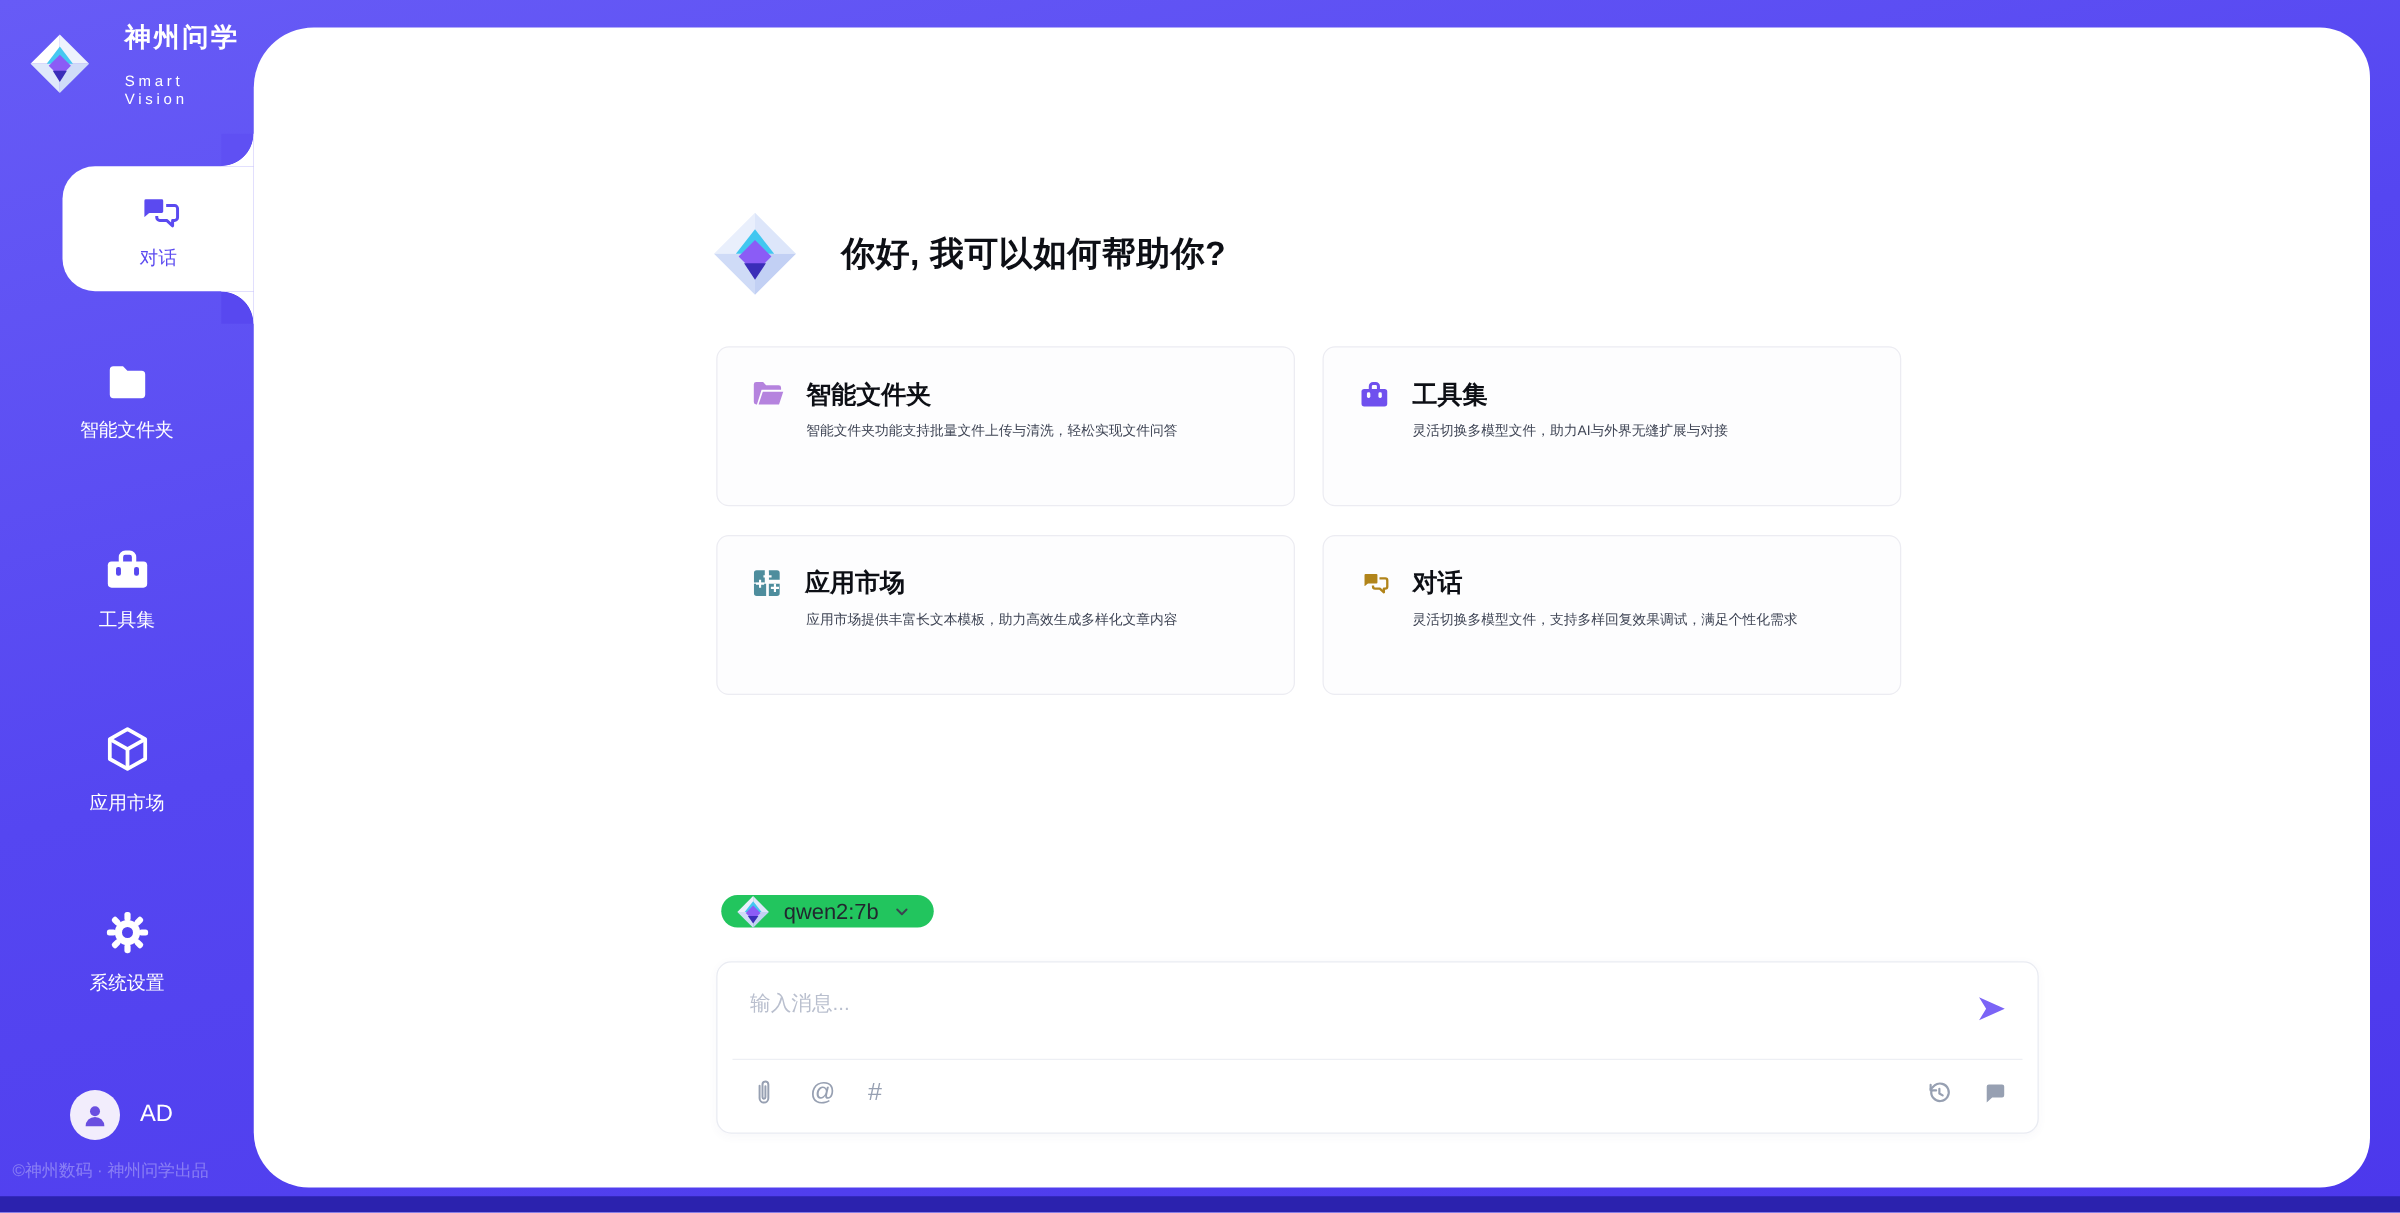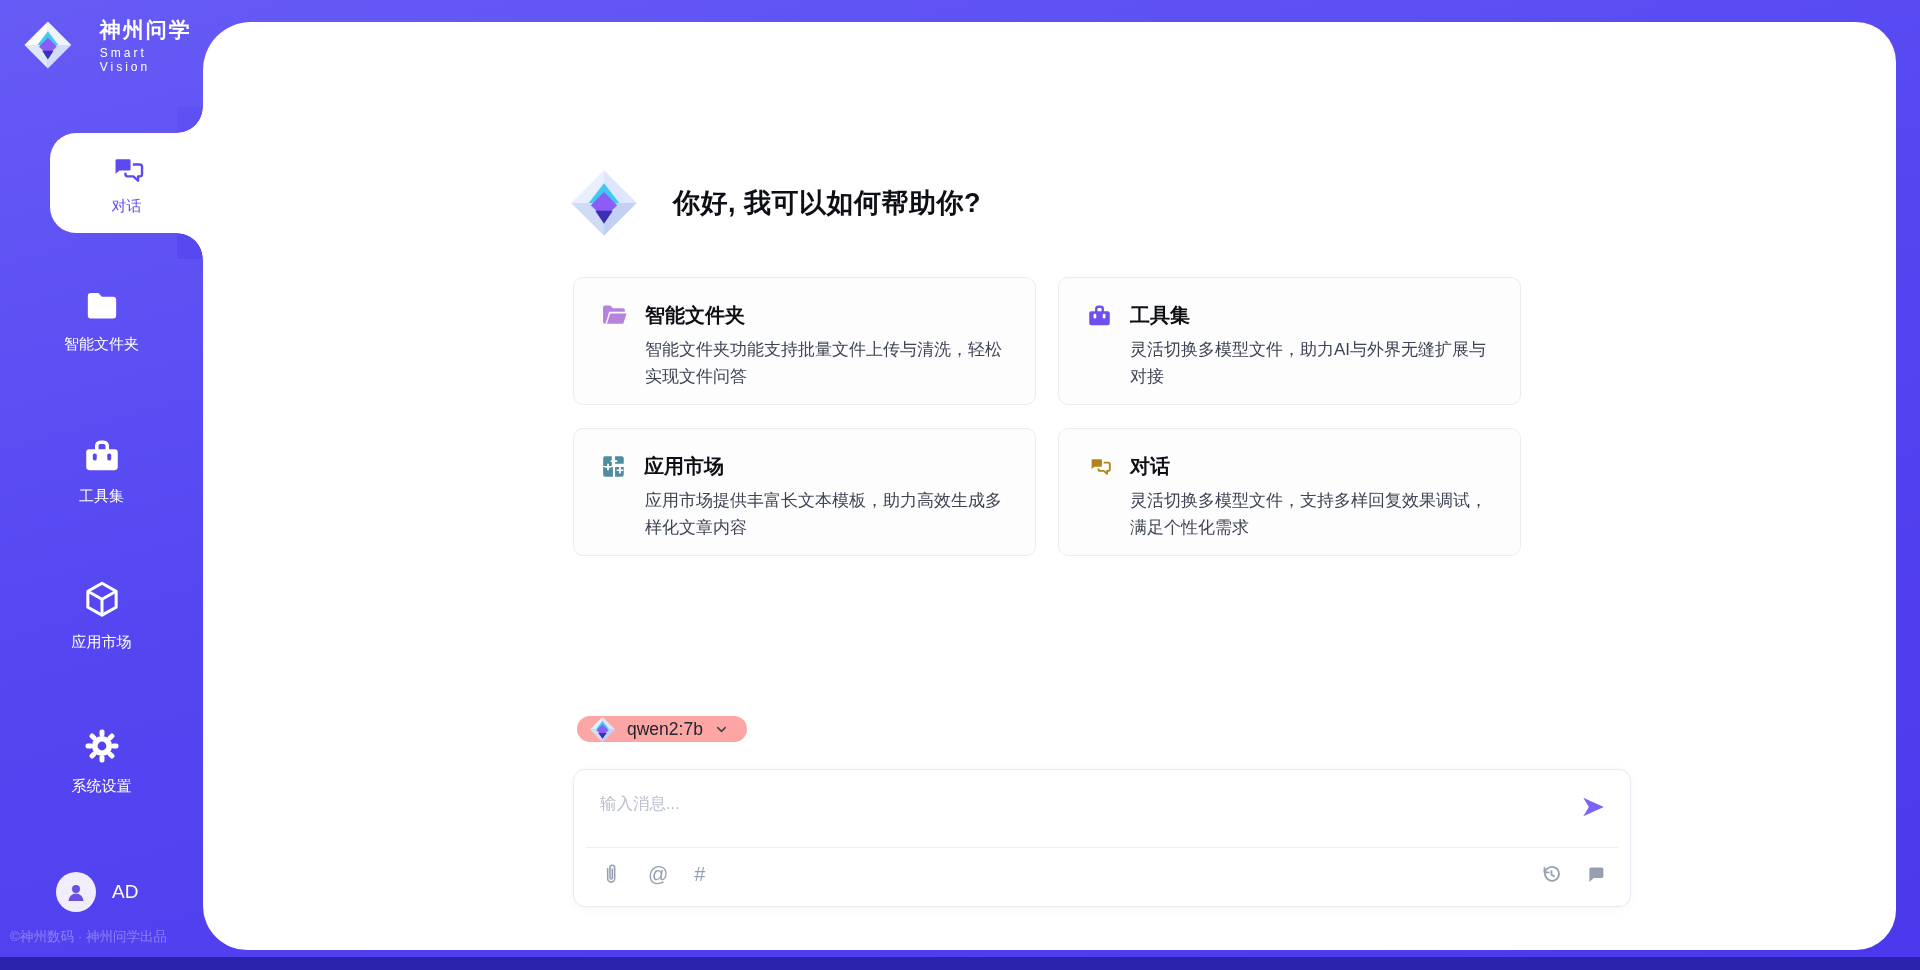--- a/index.html
+++ b/index.html
@@ -17,21 +17,21 @@
   .main {
     position:absolute; left:203px; top:22px; width:1693px; height:928px;
     background:#ffffff; border-radius:48px 40px 40px 44px;padding-left:23px;
   }
 
   
   .sidebar { position:absolute; left:0; top:0; width:203px; height:970px; }
   .logo-row { position:absolute; left:22px; top:16px; display:flex; align-items:center; gap:26px; }
   .logo-diamond { width:52px; height:52px; }
   .logo-text .cn { color:#fff; font-size:21px; font-weight:600; letter-spacing:2px; }
-  .logo-text .en { color:#fff; font-size:12px; letter-spacing:3px; margin-top:2px; }
+  .logo-text .en { color:#fff; font-size:12px; letter-spacing:3px; margin-top:14px; }
 
   .nav-item {
     position:absolute; left:0; width:203px; display:flex; flex-direction:column;
     align-items:center; color:#fff; cursor:pointer;
   }
   .nav-item .nav-label { font-size:15px; margin-top:9px; }
   .nav-item svg { display:block; }
 
   
   .nav-active {
@@ -60,25 +60,25 @@
   .cards { position:absolute; left:370px; top:255px; width:1150px; }
   .card {
     position:absolute; width:463px; height:128px; background:#fdfdfe;
     border:1px solid #ececf2; border-radius:10px; padding:24px 26px 0 27px; cursor:pointer;
   }
   .card-1 { left:0; top:0; } .card-2 { left:485px; top:0; }
   .card-3 { left:0; top:151px; } .card-4 { left:485px; top:151px; }
   .card-head { display:flex; align-items:center; gap:17px; }
   .card-head svg { display:block; }
   .card-title { font-size:20px; font-weight:700; color:#0d0f15; }
-  .card-desc { margin:8px 0 0 44px; font-size:17px; line-height:1.58; color:#3e4454; width:370px; }
+  .card-desc { margin:8px 0 0 44px; font-size:11px; line-height:1.58; color:#3e4454; width:370px; }
 
   .model-pill {
     position:absolute; left:374px; top:694px; height:26px; padding:0 18px 0 12px;
-    background:#fca5a5; border-radius:21px; display:flex; align-items:center; gap:11px; cursor:pointer;
+    background:#22c55e; border-radius:21px; display:flex; align-items:center; gap:11px; cursor:pointer;
   }
   .pill-diamond { width:27px; height:27px; }
   .model-name { font-size:17.5px; color:#22262f; }
 
   .composer {
     position:absolute; left:370px; top:747px; width:1058px; height:138px;
     background:#fff; border:1.5px solid #e9ebf2; border-radius:12px;
     box-shadow:0 2px 8px rgba(80,80,140,0.04);
   }
   .composer-input {

